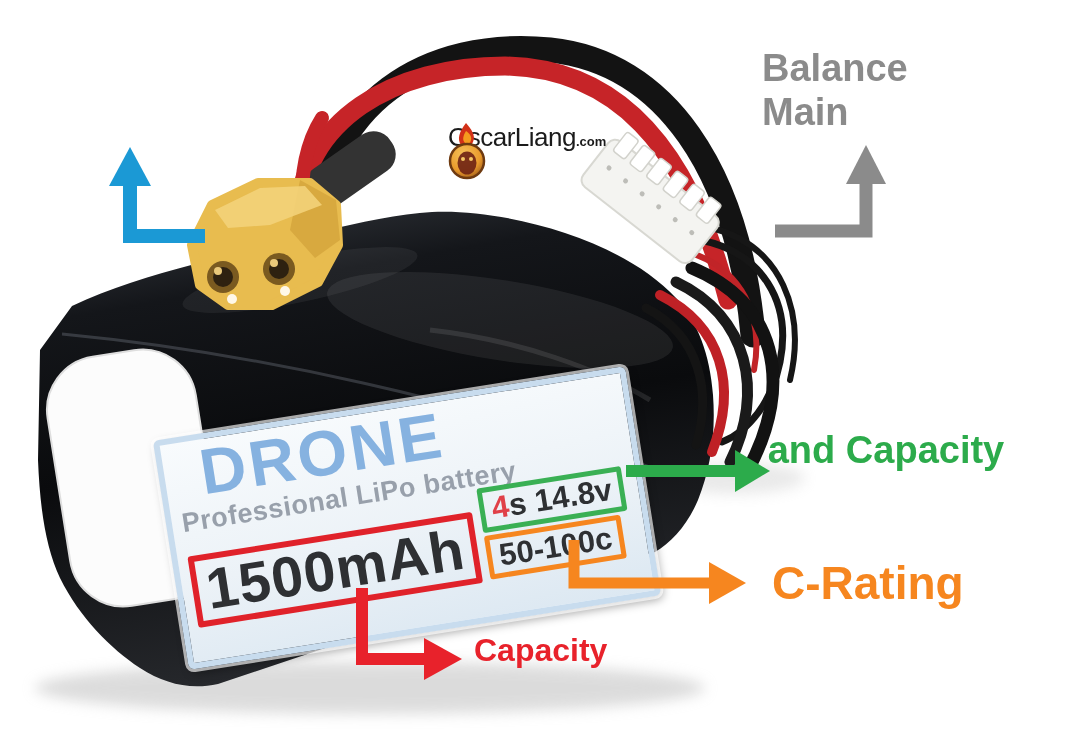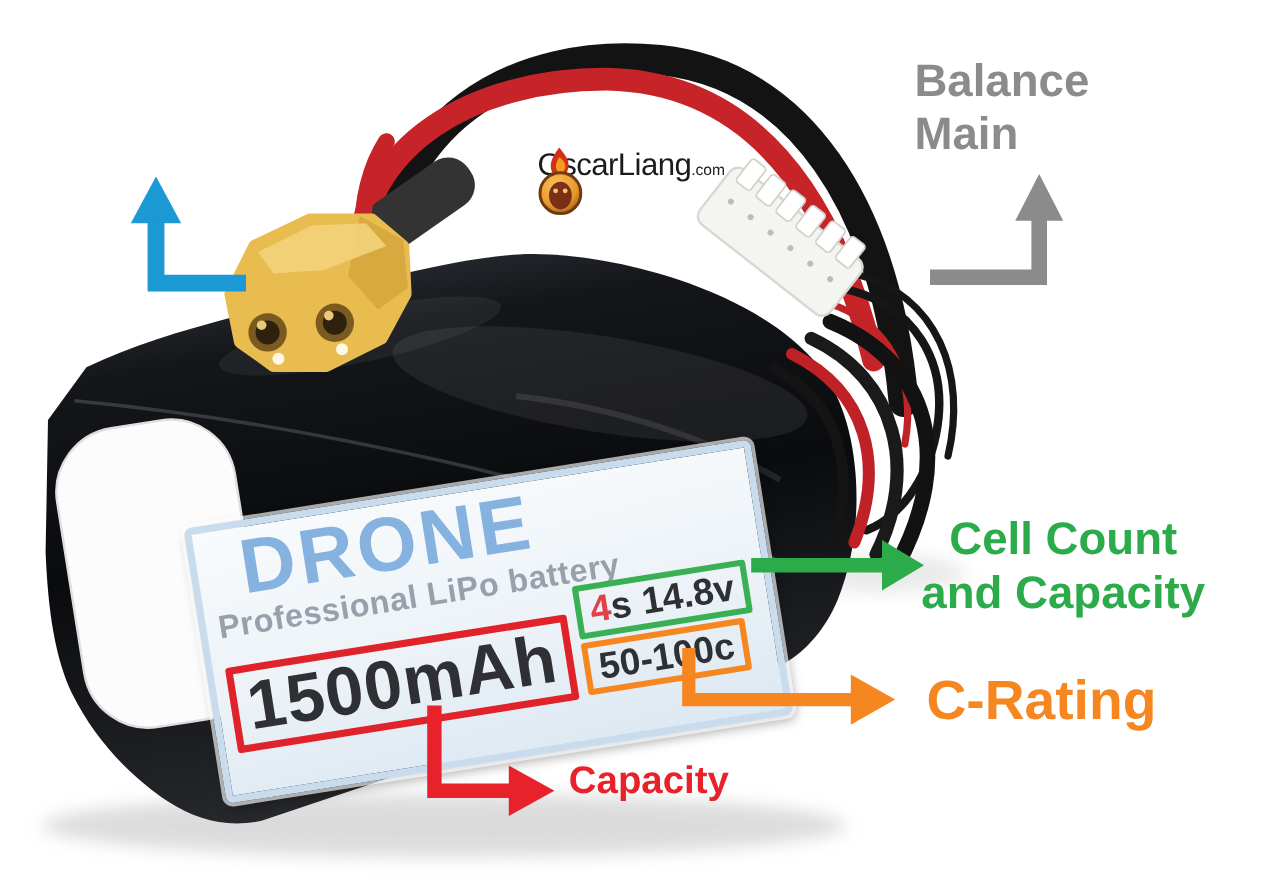--- a/index.html
+++ b/index.html
@@ -36,21 +36,21 @@
     padding:0 7px;line-height:1.12;white-space:nowrap;width:max-content;
   }
   .cellv-box{border:5px solid #3ab054;}
   .crate-box{border:5px solid #f6861f;margin-top:3px;}
   .cells-num{color:#e04048;}
   .volts{margin-left:9px;}
   
   .watermark{position:absolute;left:444px;top:122px;display:flex;align-items:flex-end;z-index:4;}
   .wm-text{margin-left:4px;margin-bottom:6px;white-space:nowrap;}
   .wm-name{font-size:26px;font-weight:normal;color:#1b1b1b;letter-spacing:-.5px;}
-  .wm-tld{font-size:13px;font-weight:normal;color:#1b1b1b;}
+  .wm-tld{font-size:13px;font-weight:bold;color:#1b1b1b;}
   
   .ann{position:absolute;font-weight:bold;z-index:6;white-space:nowrap;}
   .ann-main-lead{left:52px;top:86px;font-size:46px;color:#1b99d5;}
   .ann-balance{left:762px;top:46px;width:190px;text-align:left;font-size:38px;line-height:1.16;color:#8b8b8b;}
   .ann-cellcount{left:760px;top:428px;width:252px;text-align:center;font-size:38px;line-height:1.18;color:#2cab4b;}
   .ann-crating{left:772px;top:556px;font-size:46px;color:#f6861f;}
   .ann-capacity{left:474px;top:632px;font-size:32px;color:#e8222b;}
 </style>
 </head>
 <body>
@@ -207,19 +207,18 @@
       <path d="M 362 588 L 362 659 L 426 659" stroke="#e8222b" stroke-width="12" fill="none"></path>
       <polygon points="462,659 424,638 424,680" fill="#e8222b"></polygon>
     </g>
   </svg>
 
   <div class="ann ann-balance">
     <div>Balance</div>
     <div>Main</div>
   </div>
   <div class="ann ann-cellcount">
-    <div>Cell Count</div>
     <div>and Capacity</div>
   </div>
   <div class="ann ann-crating">C-Rating</div>
   <div class="ann ann-capacity">Capacity</div>
 
 </div>
 
 </body></html>

